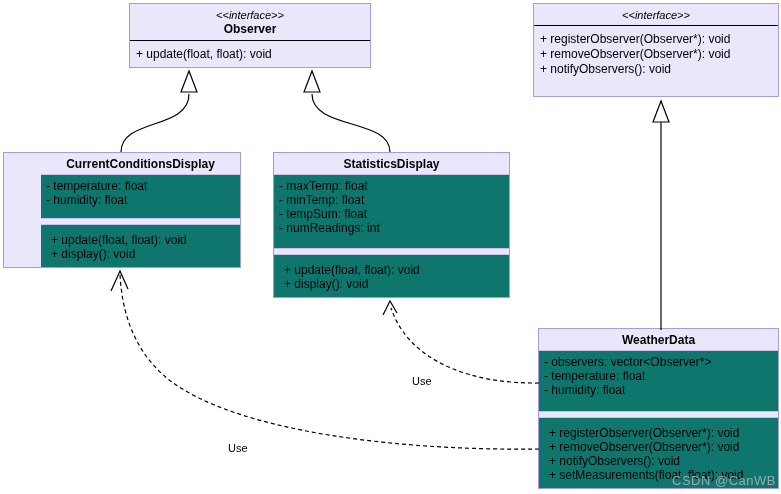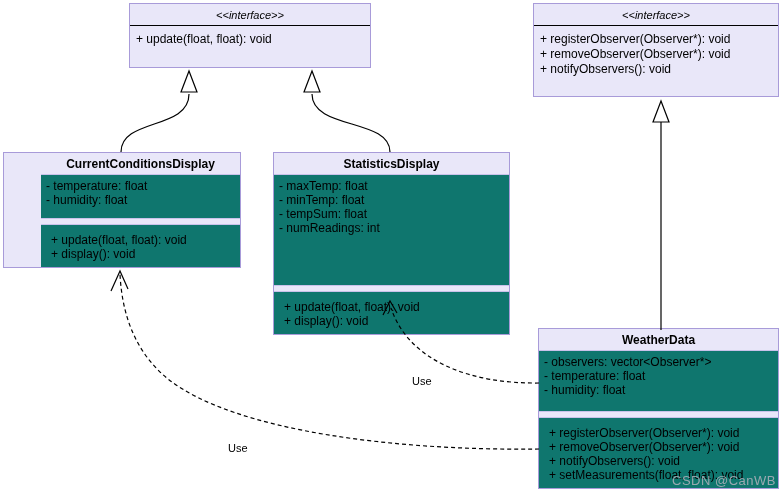--- a/index.html
+++ b/index.html
@@ -35,20 +35,21 @@
   }
 </style>
 </head>
 <body>
 
 <div class="canvas">
 
   <div class="uml-box" style="left:129px; top:3px; width:242px; height:65px;">
     <div class="iface-title">
       <div class="stereotype">&lt;&lt;interface&gt;&gt;</div>
+      <div class="iface-name">Observer</div>
     </div>
     <div class="iface-methods">
       <div class="member">+ update(float, float): void</div>
     </div>
   </div>
 
   <div class="uml-box" style="left:533px; top:3px; width:246px; height:94px;">
     <div class="iface-title">
       <div class="stereotype">&lt;&lt;interface&gt;&gt;</div>
     </div>
@@ -65,21 +66,21 @@
       <div class="member">- temperature: float</div>
       <div class="member">- humidity: float</div>
     </div>
     <div class="gap"></div>
     <div class="compartment methods">
       <div class="member">+ update(float, float): void</div>
       <div class="member">+ display(): void</div>
     </div>
   </div>
 
-  <div class="uml-box" style="left:273px; top:152px; width:237px; height:183px;">
+  <div class="uml-box" style="left:273px; top:152px; width:237px; height:146px;">
     <div class="cls-title">StatisticsDisplay</div>
     <div class="compartment fields">
       <div class="member">- maxTemp: float</div>
       <div class="member">- minTemp: float</div>
       <div class="member">- tempSum: float</div>
       <div class="member">- numReadings: int</div>
     </div>
     <div class="gap"></div>
     <div class="compartment methods">
       <div class="member">+ update(float, float): void</div>

